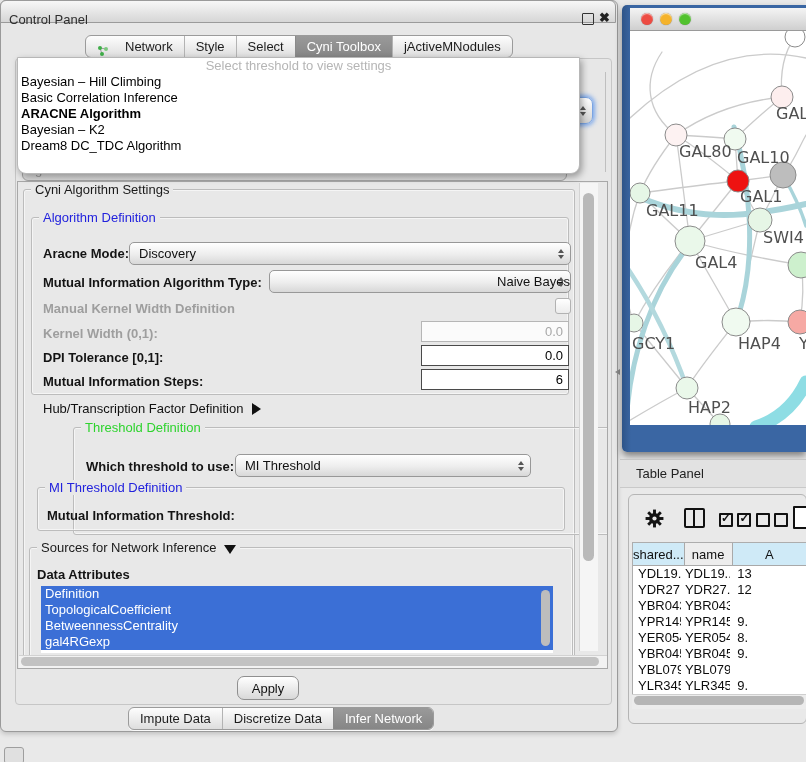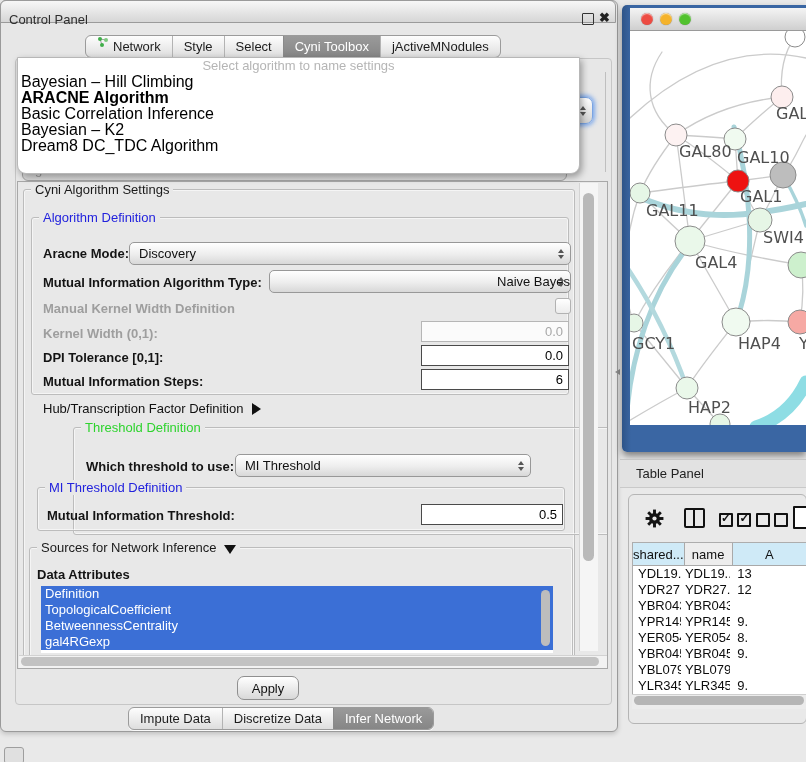--- a/index.html
+++ b/index.html
@@ -11,28 +11,28 @@
              border-radius:6px;box-shadow:0 2px 5px rgba(0,0,0,.18);}
   #cp-titlebar{left:0;top:8;width:616px;height:23px;border-radius:6px 6px 0 0;border:1px solid #9a9a9a;
                background:linear-gradient(#f7f7f7,#d6d6d6);box-sizing:border-box;}
   .cp-title{left:9px;top:12px;font-size:13px;color:#2e2e2e;}
   .winbtn-float{left:582px;top:13px;width:10px;height:10px;border:1.6px solid #333;border-radius:1px;}
   .winbtn-close{left:599px;top:10px;font-size:13px;font-weight:bold;color:#222;}
   
   .seg-group{display:flex;height:21px;border:1px solid #9b9b9b;border-radius:6px;overflow:hidden;
              background:linear-gradient(#fdfdfd,#dedede);box-shadow:0 1px 0 rgba(255,255,255,.8);}
   .seg{padding:0 11px;font-size:13px;line-height:21px;color:#1c1c1c;border-left:1px solid #b3b3b3;white-space:nowrap;
-       display:flex;align-items:flex-start;gap:4px;}
+       display:flex;align-items:flex-end;gap:16px;}
   .seg:first-child{border-left:none;}
   .seg.sel{background:linear-gradient(#9a9a9a,#868686);color:#fff;border-left-color:#8a8a8a;}
   
   #algo-popup{left:17px;top:57px;width:561px;height:115px;background:#fff;border:1px solid #b7b7b7;
               border-radius:0 0 9px 9px;box-shadow:2px 3px 7px rgba(0,0,0,.35);z-index:40;}
   .popup-ph{height:16px;line-height:16px;text-align:center;color:#b5b5b5;font-size:13px;}
-  .pitem{height:16px;line-height:16px;padding-left:3px;font-size:16px;color:#000;white-space:nowrap;}
+  .pitem{height:16px;line-height:16px;padding-left:3px;font-size:13px;color:#000;white-space:nowrap;}
   .pitem.b{font-weight:bold;}
   
   #bg-combo{left:22px;top:150px;width:543px;height:29px;border:1px solid #a5a5a5;border-radius:6px;
             background:linear-gradient(#ffffff,#d9d9d9);z-index:10;display:flex;align-items:flex-end;
             overflow:hidden;}
   #bg-combo span{padding:0 0 3px 12px;font-size:13px;color:#9c9c9c;white-space:nowrap;}
   #focus-combo{left:576px;top:97px;width:15px;height:25px;border:1px solid #7aa4e2;border-radius:0 7px 7px 0;
                background:linear-gradient(#ffffff,#d2d2d2);box-shadow:0 0 4px 2px rgba(90,148,238,.75);z-index:10;}
   .gb-frag{left:605px;top:72px;width:1px;height:100px;background:#bfbfbf;z-index:5;}
   
@@ -151,25 +151,25 @@
   </div>
   <div class="abs" id="focus-combo">
     <span class="spin">
         <span class="up"></span>
         <span class="dn"></span>
       </span>
   </div>
   <div class="abs gb-frag"></div>
 
   <div class="abs" id="algo-popup">
-    <div class="popup-ph">Select algorithm to name settings</div>
+    <div class="popup-ph">Select threshold to view settings</div>
     <div>
         <div class="pitem">Bayesian – Hill Climbing</div>
+        <div class="pitem">Basic Correlation Inference</div>
         <div class="pitem b">ARACNE Algorithm</div>
-        <div class="pitem">Basic Correlation Inference</div>
         <div class="pitem">Bayesian – K2</div>
         <div class="pitem">Dream8 DC_TDC Algorithm</div>
       </div>
   </div>
 
   <div class="abs" id="scrollpane">
 
     <div class="gb" style="left:5px;top:7px;width:550px;height:600px;">
       <span class="lg">Cyni Algorithm Settings</span>
     </div>
@@ -214,21 +214,20 @@
       <span class="val">MI Threshold</span>
       <span class="spin">
           <span class="up"></span>
           <span class="dn"></span>
         </span>
     </div>
     <div class="gb" style="left:19px;top:305px;width:526px;height:42px;">
       <span class="lg blue">MI Threshold Definition</span>
     </div>
     <div class="lbl" style="left:29px;top:326px;">Mutual Information Threshold:</div>
-    <div class="fld" style="left:403px;top:322px;width:142px;height:21px;">0.5</div>
 
     <div class="gb" style="left:11px;top:365px;width:542px;height:130px;">
       <span class="lg"><span>Sources for Network Inference</span><span class="tri-down"></span></span>
     </div>
     <div class="lbl" style="left:19px;top:385px;text-align:center;">Data Attributes</div>
     <div class="abs" id="attr-list" style="left:23px;top:404px;">
         <div class="attr">Definition</div>
         <div class="attr">TopologicalCoefficient</div>
         <div class="attr">BetweennessCentrality</div>
         <div class="attr">gal4RGexp</div>

